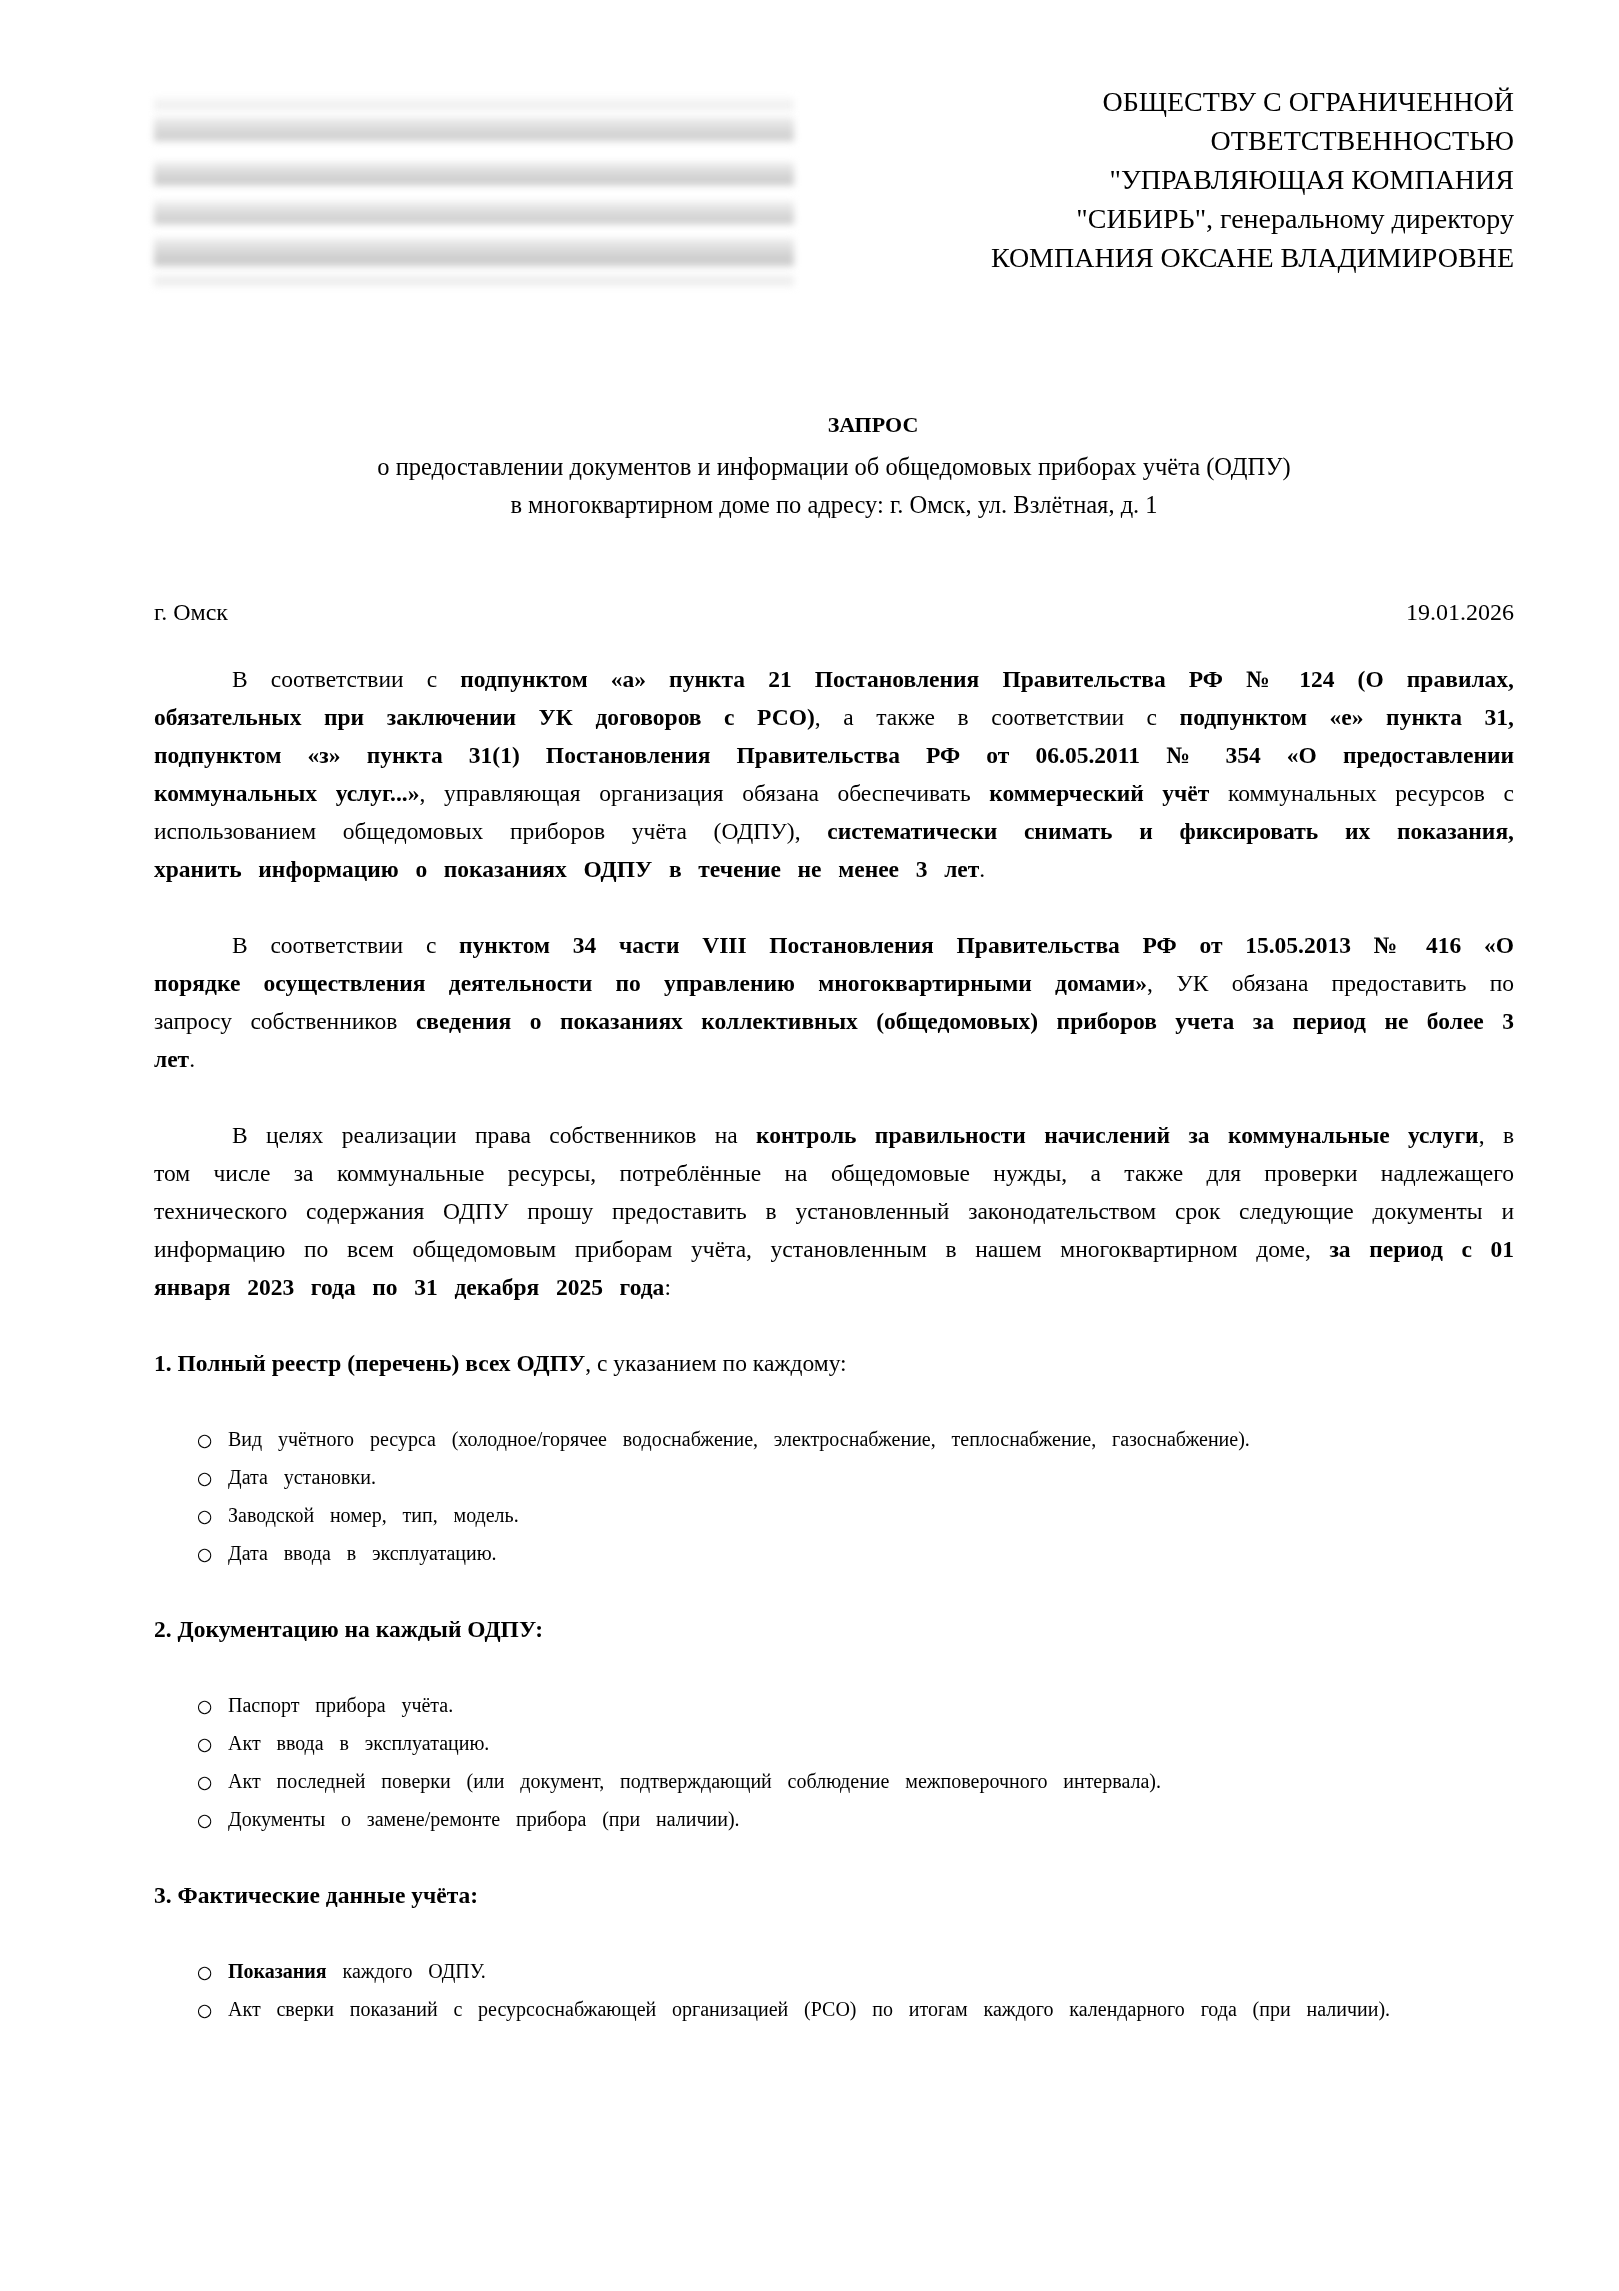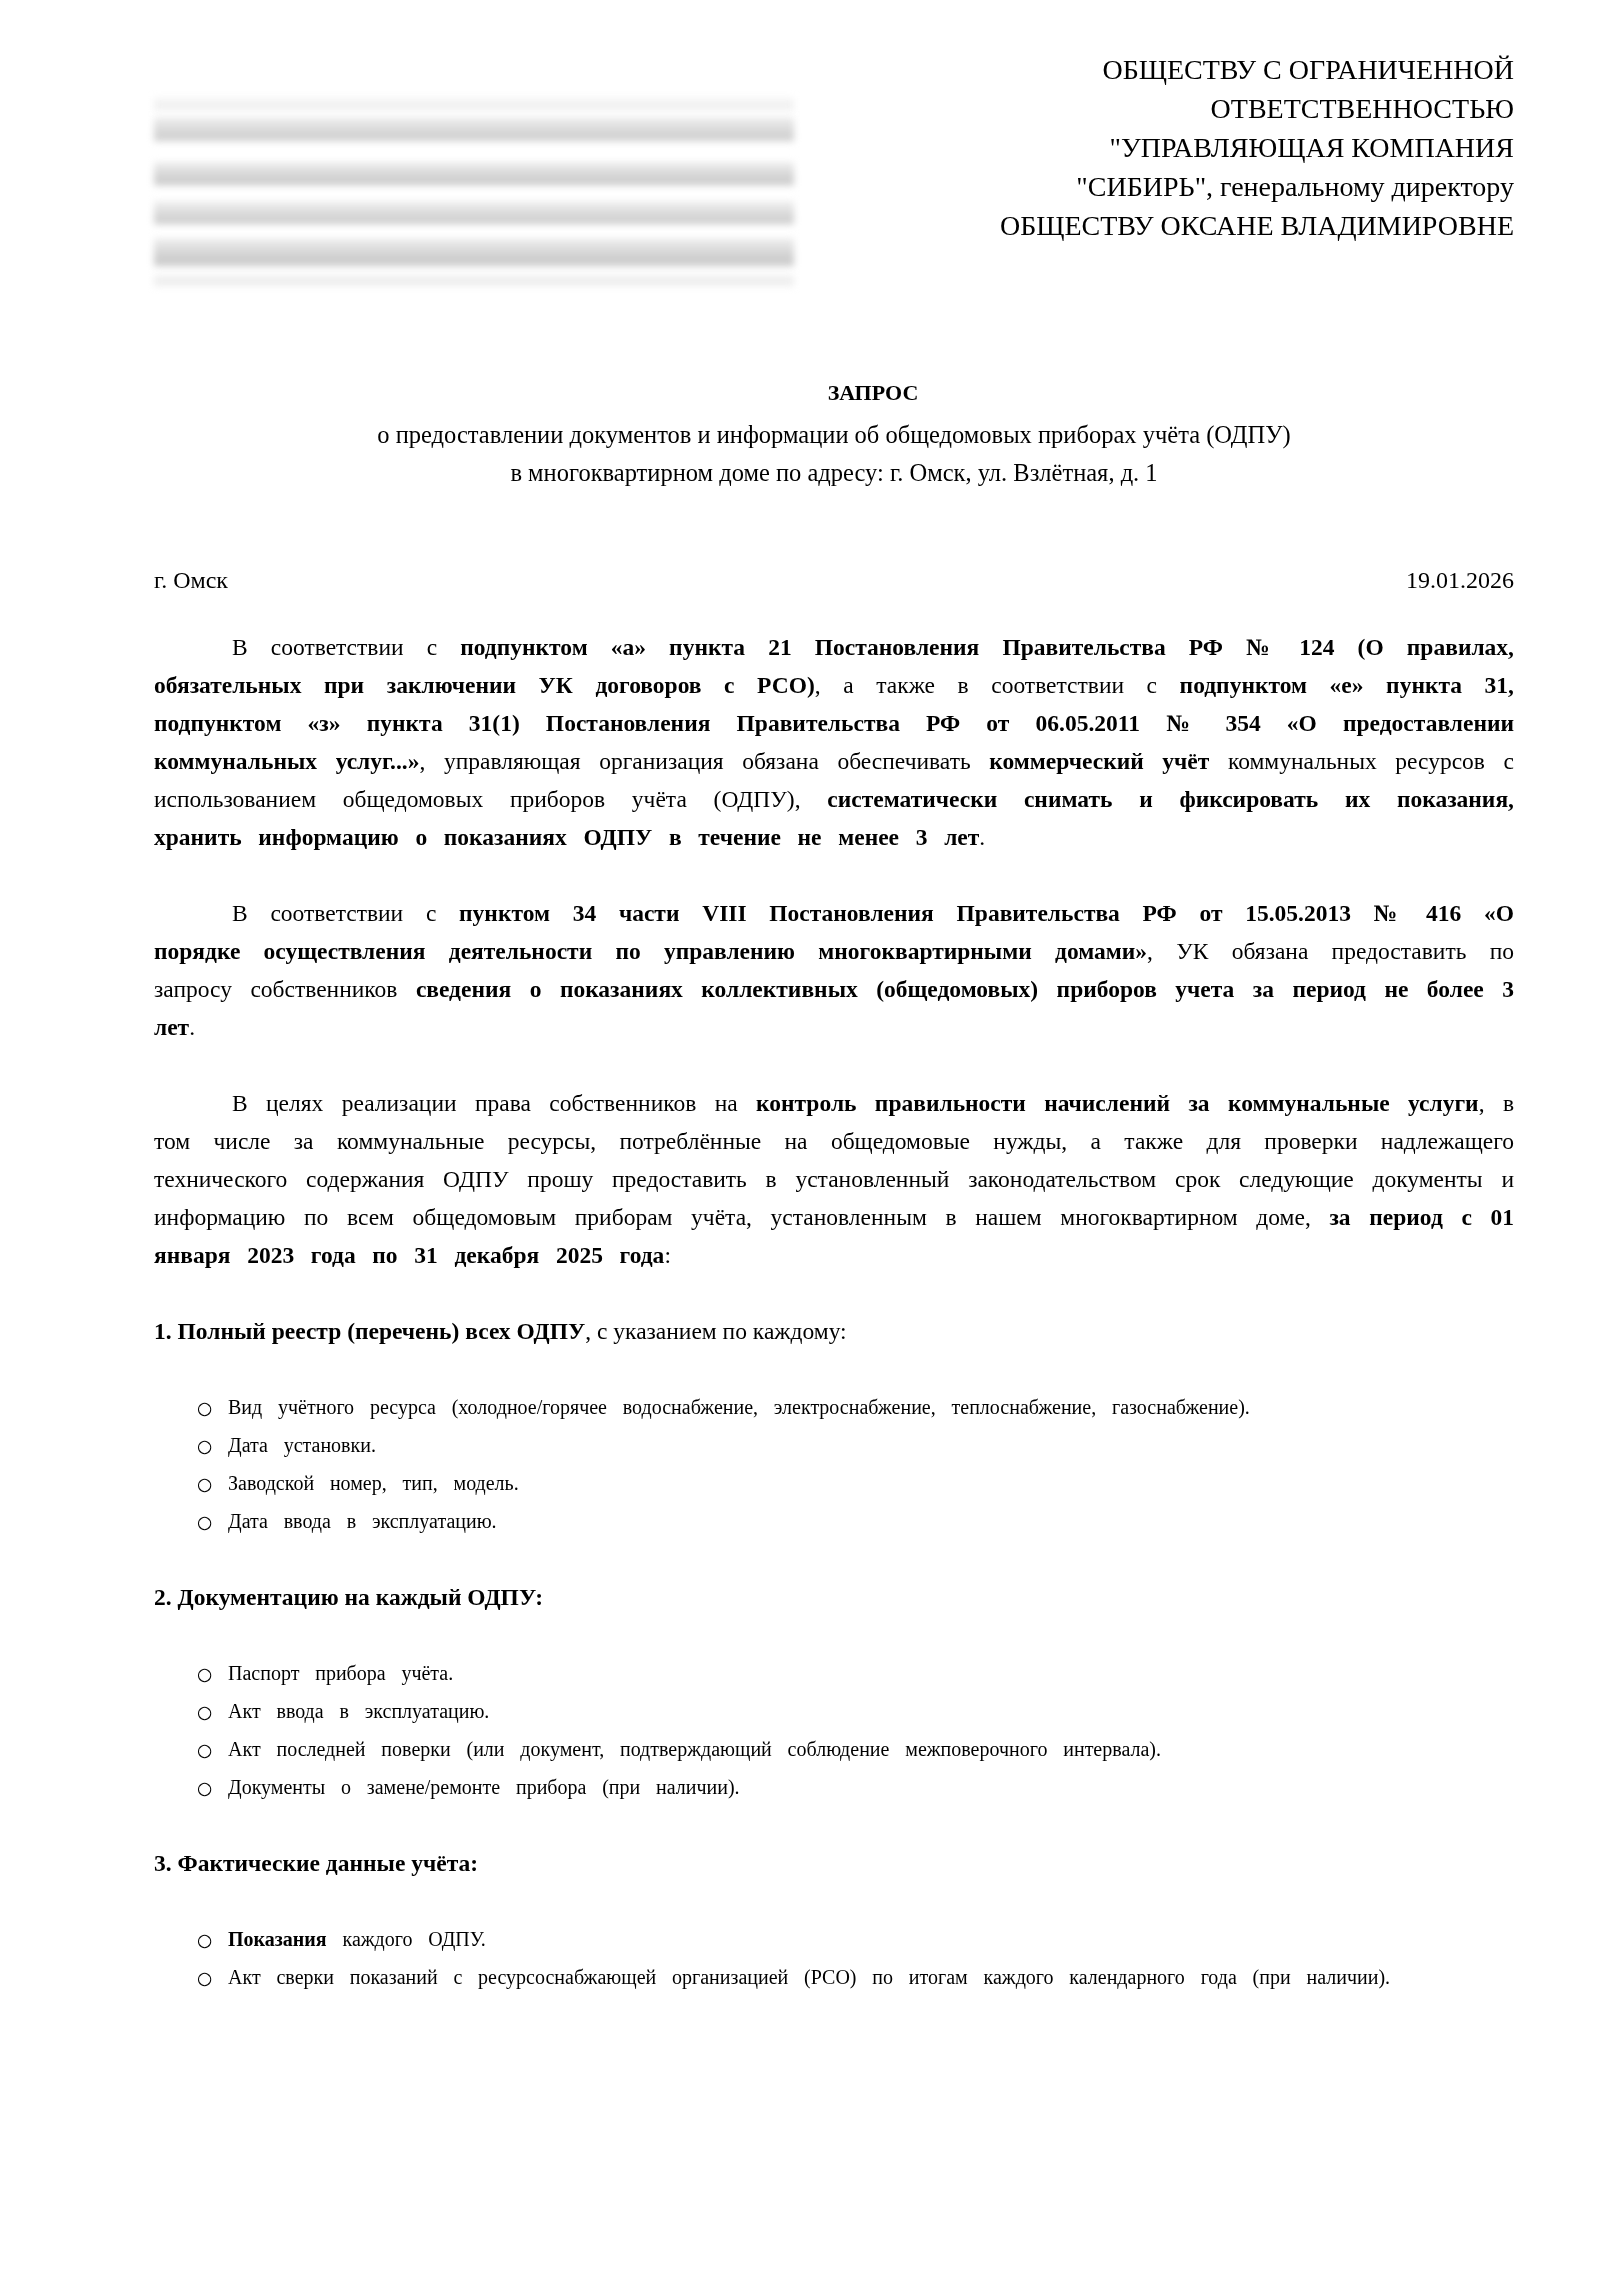--- a/index.html
+++ b/index.html
@@ -33,21 +33,21 @@
   .s0 { top: 2px;   height: 13.7px; background: linear-gradient(180deg,#fafafa,#efefef 60%,#f5f5f5); }
   .s1 { top: 21.6px;  height: 25.5px; background: linear-gradient(180deg,#f0f0f0,#dcdcdc 45%,#cecece 88%,#ededed); }
   .s2 { top: 67px;  height: 23.5px; background: linear-gradient(180deg,#efefef,#d8d8d8 50%,#c9c9c9 90%,#ececec); }
   .s3 { top: 106px; height: 23.5px; background: linear-gradient(180deg,#f1f1f1,#dbdbdb 50%,#cccccc 90%,#eeeeee); }
   .s4 { top: 143px; height: 29px; background: linear-gradient(180deg,#f0f0f0,#d7d7d7 48%,#c8c8c8 88%,#ebebeb); }
   .s5 { top: 180px; height: 11.8px; background: linear-gradient(180deg,#f4f4f4,#ebebeb 60%,#f8f8f8); }
 
   .recipient {
     margin-left: auto;
     width: 627px;
-    padding-top: 50px;
+    padding-top: 82px;
     text-align: right;
     font-size: 28px;
     line-height: 39px;
     position: relative;
   }
 
   .title {
     margin: 125px 0 0 0;
     padding-left: 78px;
     text-align: center;
@@ -123,21 +123,21 @@
     <div class="stripe s3"></div>
     <div class="stripe s4"></div>
     <div class="stripe s5"></div>
   </div>
 
   <div class="recipient">
     <div>ОБЩЕСТВУ С ОГРАНИЧЕННОЙ</div>
     <div>ОТВЕТСТВЕННОСТЬЮ</div>
     <div>"УПРАВЛЯЮЩАЯ КОМПАНИЯ</div>
     <div>"СИБИРЬ", генеральному директору</div>
-    <div>ОБЩЕСТВУ ОКСАНЕ ВЛАДИМИРОВНЕ</div>
+    <div>КОМПАНИЯ ОКСАНЕ ВЛАДИМИРОВНЕ</div>
   </div>
 
   <h1 class="title">ЗАПРОС</h1>
 
   <div class="subtitle">
     <div>о предоставлении документов и информации об общедомовых приборах учёта (ОДПУ)</div>
     <div>в многоквартирном доме по адресу: г. Омск, ул. Взлётная, д. 1</div>
   </div>
 
   <div class="dateline">

